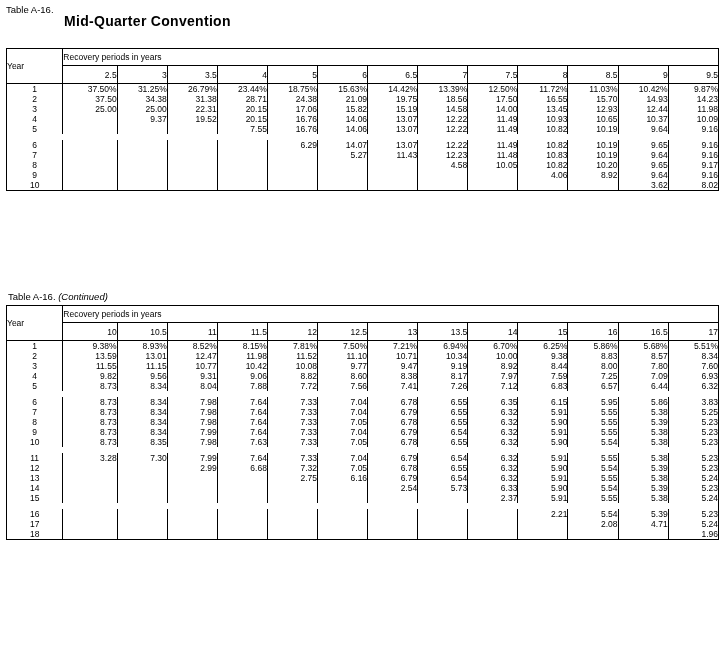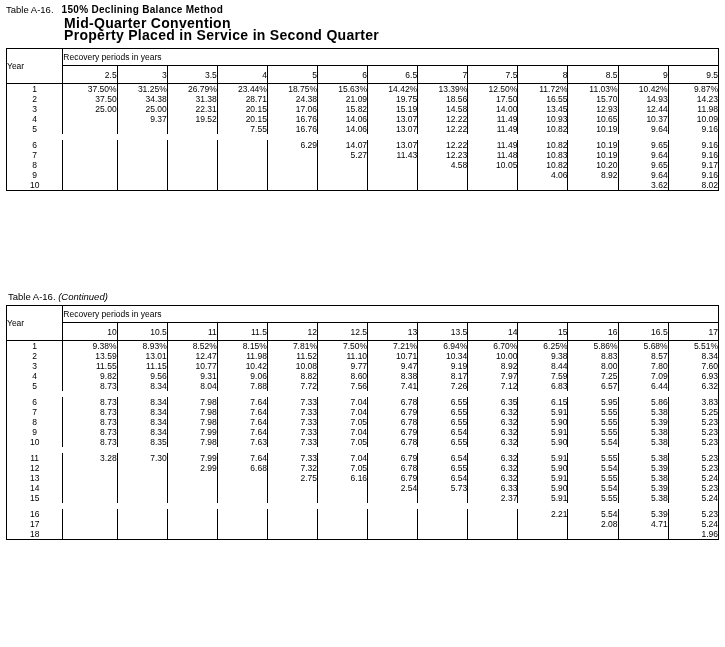--- a/index.html
+++ b/index.html
@@ -135,24 +135,22 @@
   #table-a16-cont { left: 6px; top: 305px; width: 713px; }
 </style>
 </head>
 <body>
 
 <div class="page">
 
   <div class="title-block">
     <div class="title-row">
       <span class="table-label">Table A-16.</span>
-      <span class="title-lines">150% Declining Balance Method</span>
     </div>
     <div class="title-line2">Mid-Quarter Convention</div>
-    <div class="title-line2">Property Placed in Service in Second Quarter</div>
   </div>
 
   <table class="dep" id="table-a16-top">
     <colgroup>
       <col style="width:54px">
       <col style="width:52px">
         <col style="width:48px">
         <col style="width:48px">
         <col style="width:48px">
       <col style="width:48px">

